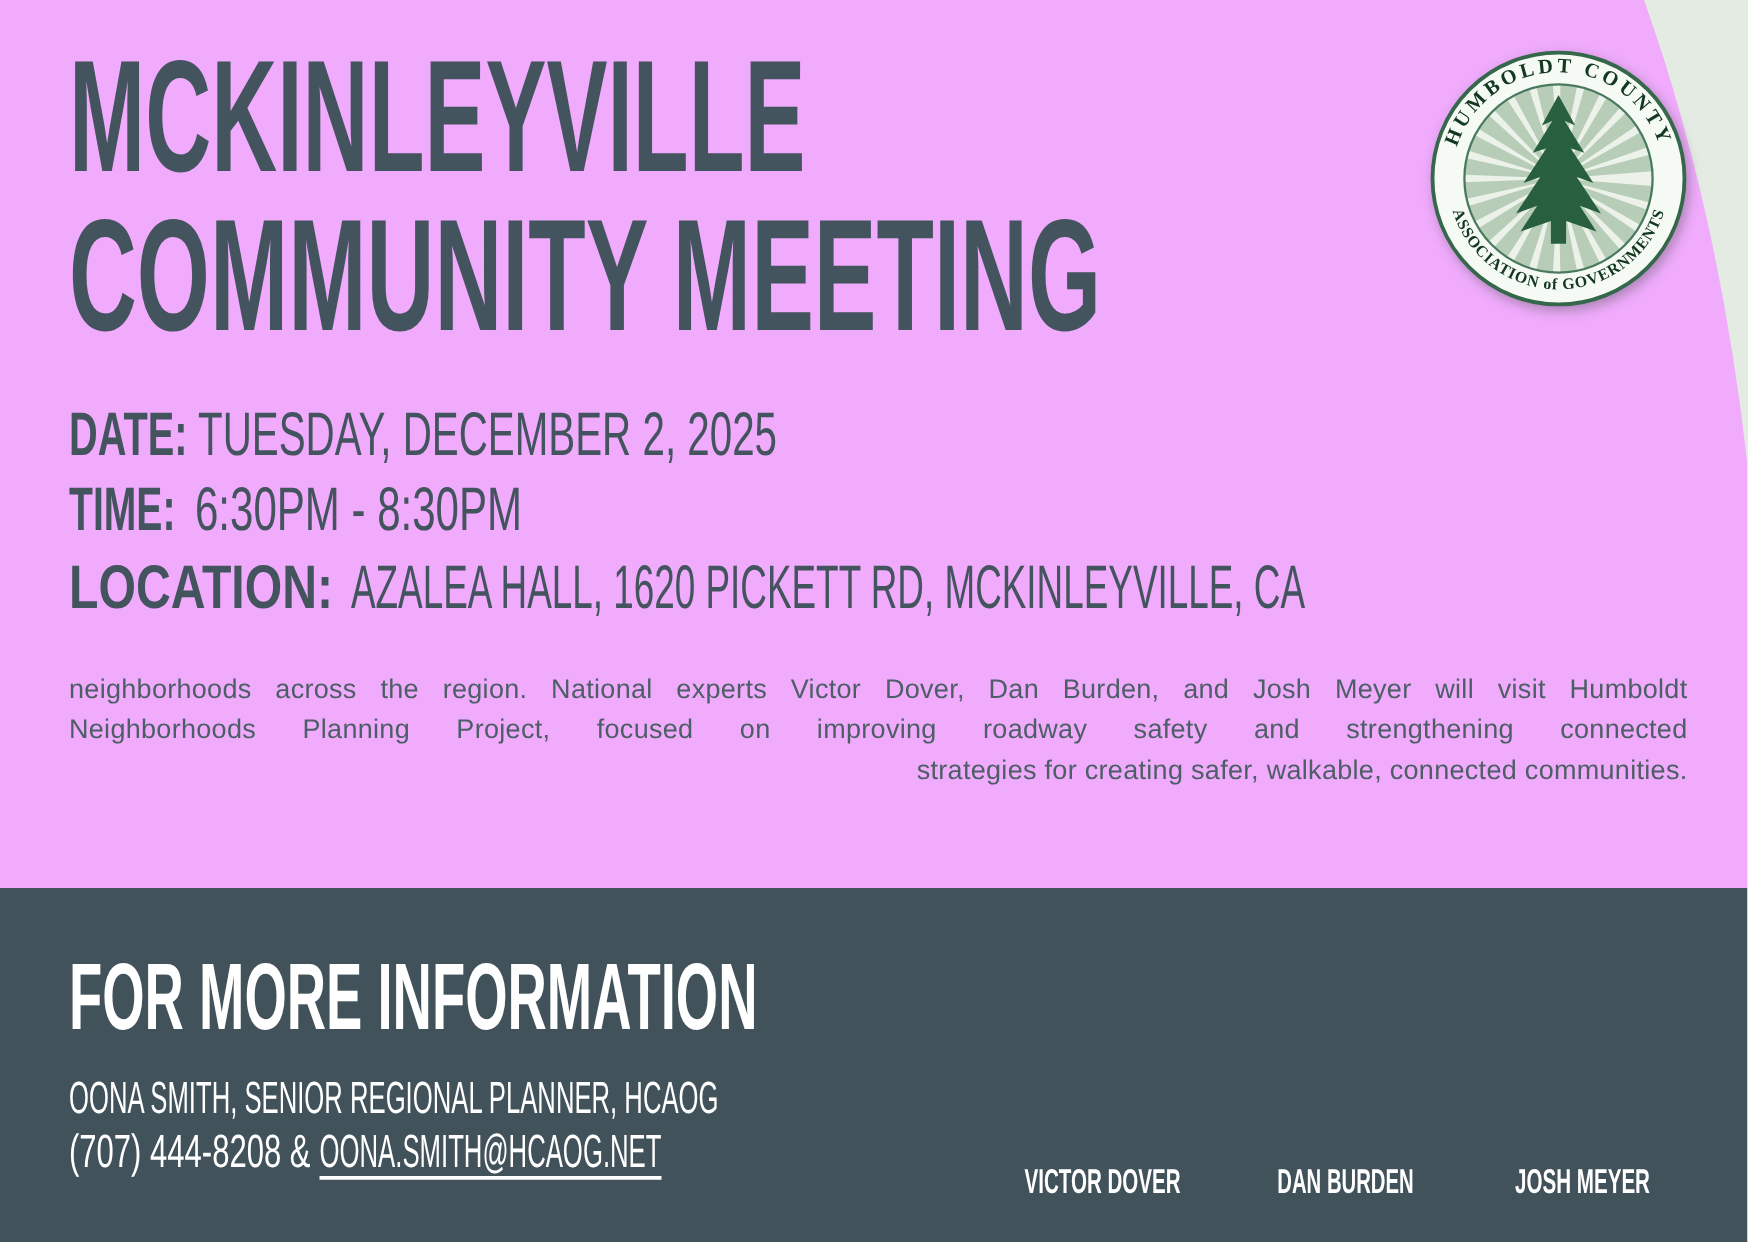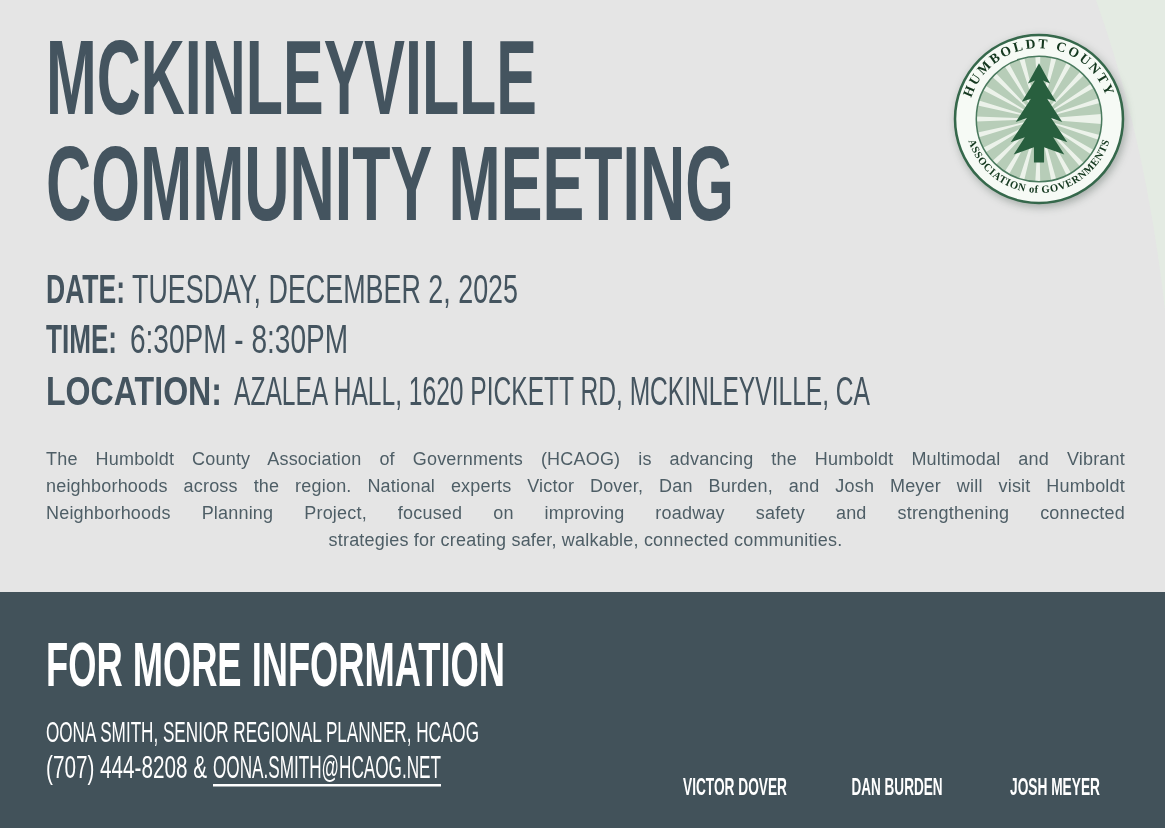--- a/index.html
+++ b/index.html
@@ -1,25 +1,25 @@
 <!DOCTYPE html>
 <html><head>
 <meta charset="utf-8">
 <style>
   html,body{margin:0;padding:0;background:#fff;}
-  .flyer{position:relative;width:1165px;height:828px;background:#e5e5e5;overflow:hidden;
+  .flyer{position:relative;width:1165px;height:828px;background:#f0abfc;overflow:hidden;
          font-family:"Liberation Sans",sans-serif;}
   .abs{position:absolute;}
   
   .corner-arc{left:0;top:0;pointer-events:none;}
   
   .description{left:46px;top:446px;width:1079px;color:#4e5e66;font-size:18px;line-height:27px;
                letter-spacing:.2px;}
   .description .jline{text-align:justify;text-align-last:justify;}
-  .description .lline{text-align:center;}
+  .description .lline{text-align:right;}
   
   .footer{left:0;top:592px;width:1165px;height:236px;background:#42525a;}
   .logo{filter:drop-shadow(2px 3px 4px rgba(40,60,50,.35));}
   svg text{font-family:"Liberation Sans",sans-serif;}
   .logo text{font-family:"Liberation Serif",serif;}
 </style>
 </head>
 <body>
 
 <div class="flyer">
@@ -54,21 +54,20 @@
   <svg class="abs" style="left:46px;top:266px;" width="890" height="150" viewBox="0 0 890 150">
     <text x="0" y="37" font-size="41" font-weight="bold" fill="#44545f" textLength="79" lengthAdjust="spacingAndGlyphs">DATE:</text>
     <text x="86" y="37" font-size="41" fill="#44545f" textLength="386" lengthAdjust="spacingAndGlyphs">TUESDAY, DECEMBER 2, 2025</text>
     <text x="0" y="87" font-size="41" font-weight="bold" fill="#44545f" textLength="71" lengthAdjust="spacingAndGlyphs">TIME:</text>
     <text x="84" y="87" font-size="41" fill="#44545f" textLength="218" lengthAdjust="spacingAndGlyphs">6:30PM - 8:30PM</text>
     <text x="0" y="139" font-size="41" font-weight="bold" fill="#44545f" textLength="176" lengthAdjust="spacingAndGlyphs">LOCATION:</text>
     <text x="188" y="139" font-size="41" fill="#44545f" textLength="636" lengthAdjust="spacingAndGlyphs">AZALEA HALL, 1620 PICKETT RD, MCKINLEYVILLE, CA</text>
   </svg>
 
   <div class="abs description">
-    <div class="jline">The Humboldt County Association of Governments (HCAOG) is advancing the Humboldt Multimodal and Vibrant</div>
     <div class="jline">neighborhoods across the region. National experts Victor Dover, Dan Burden, and Josh Meyer will visit Humboldt</div>
     <div class="jline">Neighborhoods Planning Project, focused on improving roadway safety and strengthening connected</div>
     <div class="lline">strategies for creating safer, walkable, connected communities.</div>
   </div>
 
   <div class="abs footer">
 
     <svg class="abs" style="left:46px;top:38px;" width="475" height="70" viewBox="0 0 475 70">
       <text x="0" y="56" font-size="63" font-weight="bold" fill="#ffffff" textLength="459" lengthAdjust="spacingAndGlyphs">FOR MORE INFORMATION</text>
     </svg>

